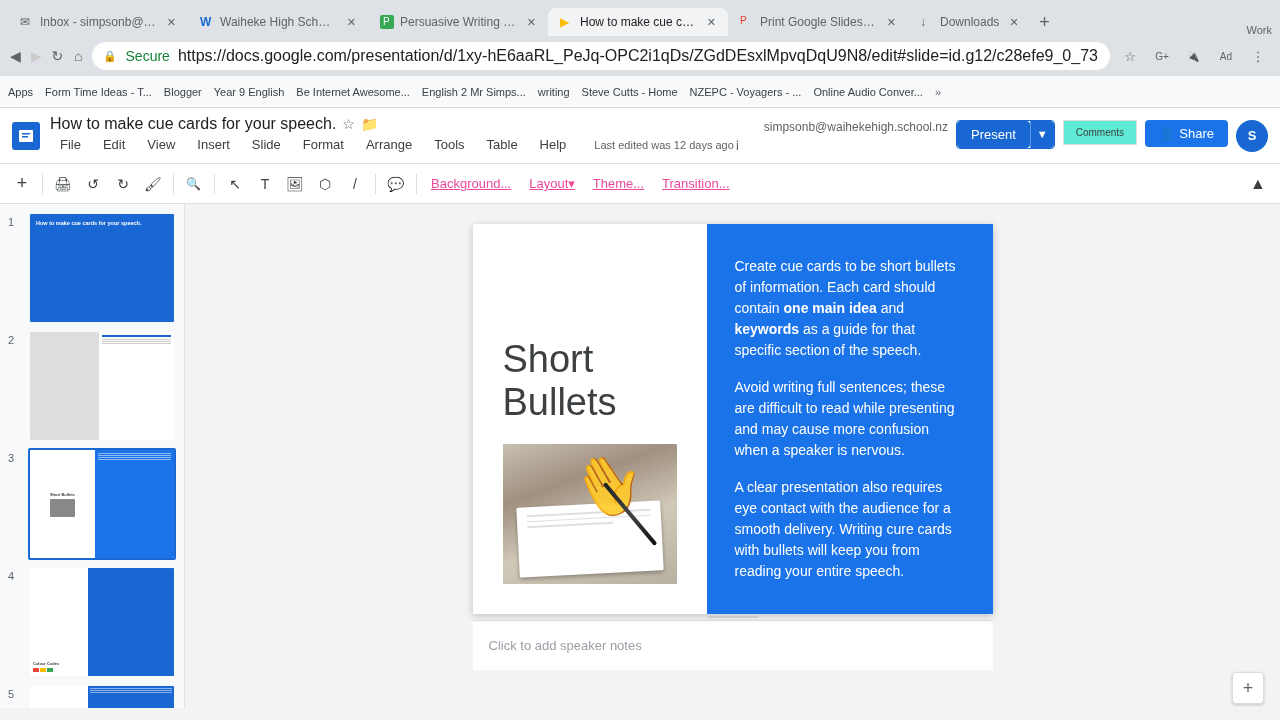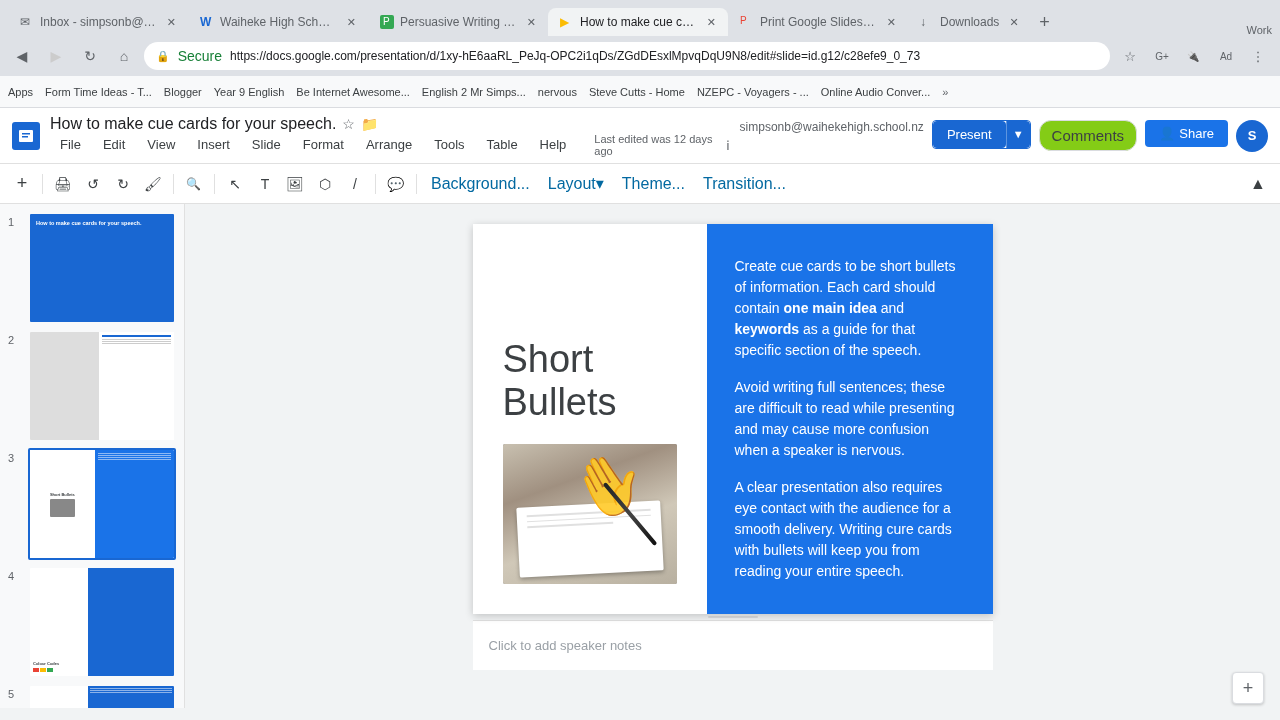--- a/index.html
+++ b/index.html
@@ -8,46 +8,46 @@
     .tab { display: flex; align-items: center; height: 28px; padding: 0 12px; border-radius: 8px 8px 0 0; font-size: 12px; background: #dee1e6; color: #5f6368; cursor: pointer; max-width: 180px; gap: 6px; }
     .tab.active { background: #f1f3f4; color: #202124; }
     .tab-favicon { width: 14px; height: 14px; flex-shrink: 0; }
     .tab-label { overflow: hidden; text-overflow: ellipsis; white-space: nowrap; max-width: 130px; }
     .tab-close { margin-left: 4px; color: #5f6368; font-size: 11px; }
     .tab-add { width: 28px; height: 28px; display: flex; align-items: center; justify-content: center; color: #5f6368; font-size: 18px; cursor: pointer; }
     .address-bar-row { display: flex; align-items: center; height: 40px; background: #dee1e6; padding: 0 8px; gap: 6px; }
     .nav-btn { width: 28px; height: 28px; border-radius: 50%; display: flex; align-items: center; justify-content: center; color: #5f6368; cursor: pointer; font-size: 14px; }
     .address-bar { flex: 1; height: 28px; background: white; border-radius: 14px; display: flex; align-items: center; padding: 0 12px; gap: 8px; font-size: 12px; color: #202124; }
     .address-bar .lock-icon { color: #188038; font-size: 11px; }
-    .address-url { flex: 1; overflow: hidden; text-overflow: ellipsis; white-space: nowrap; color: #202124; font-size: 12px; }
+    .address-url { flex: 1; overflow: hidden; text-overflow: ellipsis; white-space: nowrap; color: #202124; font-size: 16px; }
     .toolbar-right { display: flex; gap: 4px; align-items: center; }
     .toolbar-right .icon-btn { width: 28px; height: 28px; display: flex; align-items: center; justify-content: center; color: #5f6368; font-size: 13px; cursor: pointer; border-radius: 50%; }
     .bookmarks-bar { height: 32px; background: #f8f9fa; display: flex; align-items: center; padding: 0 8px; gap: 12px; font-size: 11px; color: #3c4043; border-bottom: 1px solid #dadce0; overflow: hidden; }
     .bookmark-item { white-space: nowrap; cursor: pointer; color: #3c4043; }
     .bookmark-more { color: #5f6368; cursor: pointer; }
 
     
     .app-header { background: white; height: 56px; display: flex; align-items: center; padding: 0 12px; border-bottom: 1px solid #e0e0e0; gap: 10px; }
     .slides-logo { width: 28px; height: 28px; background: #1967d2; border-radius: 3px; display: flex; align-items: center; justify-content: center; color: white; font-size: 16px; font-weight: bold; flex-shrink: 0; }
     .doc-title { font-size: 16px; color: #202124; font-weight: 400; }
     .doc-icons { display: flex; gap: 6px; align-items: center; color: #5f6368; font-size: 14px; }
     .header-right { display: flex; align-items: flex-start; gap: 8px; }
     .user-email { font-size: 12px; color: #5f6368; }
     .btn-present { background: #1967d2; color: white; border: none; border-radius: 4px; padding: 6px 14px; font-size: 13px; cursor: pointer; display: flex; align-items: center; gap: 4px; }
     .btn-present-arrow { background: #1967d2; color: white; border: none; border-left: 1px solid rgba(255,255,255,0.3); border-radius: 0 4px 4px 0; padding: 6px 6px; font-size: 11px; cursor: pointer; }
-    .btn-comments { background: #84cc16; border: 1px solid #dadce0; border-radius: 12px; padding: 6px 12px; font-size: 15px; cursor: pointer; color: #3c4043; }
+    .btn-comments { background: #5eead4; border: 1px solid #dadce0; border-radius: 0; padding: 6px 12px; font-size: 10px; cursor: pointer; color: #3c4043; }
     .btn-share { background: #1a73e8; color: white; border: none; border-radius: 4px; padding: 6px 14px; font-size: 13px; cursor: pointer; display: flex; align-items: center; gap: 4px; }
     .menu-item { padding: 4px 10px; font-size: 13px; color: #3c4043; cursor: pointer; border-radius: 4px; }
     .last-edit { font-size: 11px; color: #5f6368; margin-left: 16px; }
 
     
     .toolbar { background: white; height: 40px; display: flex; align-items: center; padding: 0 8px; gap: 2px; border-bottom: 1px solid #e0e0e0; }
     .toolbar-btn { width: 28px; height: 28px; display: flex; align-items: center; justify-content: center; color: #3c4043; font-size: 14px; cursor: pointer; border-radius: 3px; }
     .toolbar-sep { width: 1px; height: 20px; background: #e0e0e0; margin: 0 4px; }
-    .toolbar-text-btn { padding: 4px 8px; font-size: 16px; color: #0369a1; cursor: pointer; border-radius: 3px; display: flex; align-items: center; gap: 3px; }
+    .toolbar-text-btn { padding: 4px 8px; font-size: 13px; color: #ec4899; cursor: pointer; border-radius: 3px; display: flex; align-items: center; gap: 3px; text-decoration: underline; }
 
     
     .main-area { display: flex; height: calc(720px - 88px - 56px - 32px - 40px); }
 
     
     .slides-panel { width: 185px; background: #f8f9fa; border-right: 1px solid #e0e0e0; overflow-y: auto; padding: 8px; }
     .slide-thumb { display: flex; align-items: flex-start; margin-bottom: 6px; gap: 6px; cursor: pointer; }
     .slide-num { font-size: 11px; color: #5f6368; width: 14px; flex-shrink: 0; padding-top: 4px; }
     .slide-preview { flex: 1; border: 2px solid transparent; border-radius: 2px; overflow: hidden; }
     .slide-preview.active { border-color: #1967d2; }
@@ -130,21 +130,21 @@
     </div>
   </div>
 
   <div class="bookmarks-bar">
     <span class="bookmark-item">Apps</span>
     <span class="bookmark-item">Form Time Ideas - T...</span>
     <span class="bookmark-item">Blogger</span>
     <span class="bookmark-item">Year 9 English</span>
     <span class="bookmark-item">Be Internet Awesome...</span>
     <span class="bookmark-item">English 2 Mr Simps...</span>
-    <span class="bookmark-item">nervous</span>
+    <span class="bookmark-item">writing</span>
     <span class="bookmark-item">Steve Cutts - Home</span>
     <span class="bookmark-item">NZEPC - Voyagers - ...</span>
     <span class="bookmark-item">Online Audio Conver...</span>
     <span class="bookmark-more">»</span>
   </div>
 </div>
 
 <div class="app-header">
   <div class="slides-logo">
     <svg width="18" height="18" viewBox="0 0 18 18">

